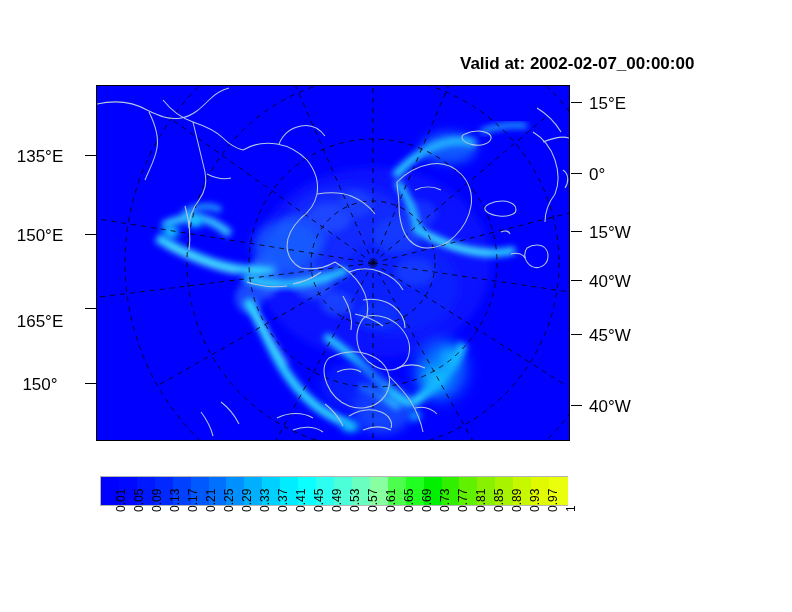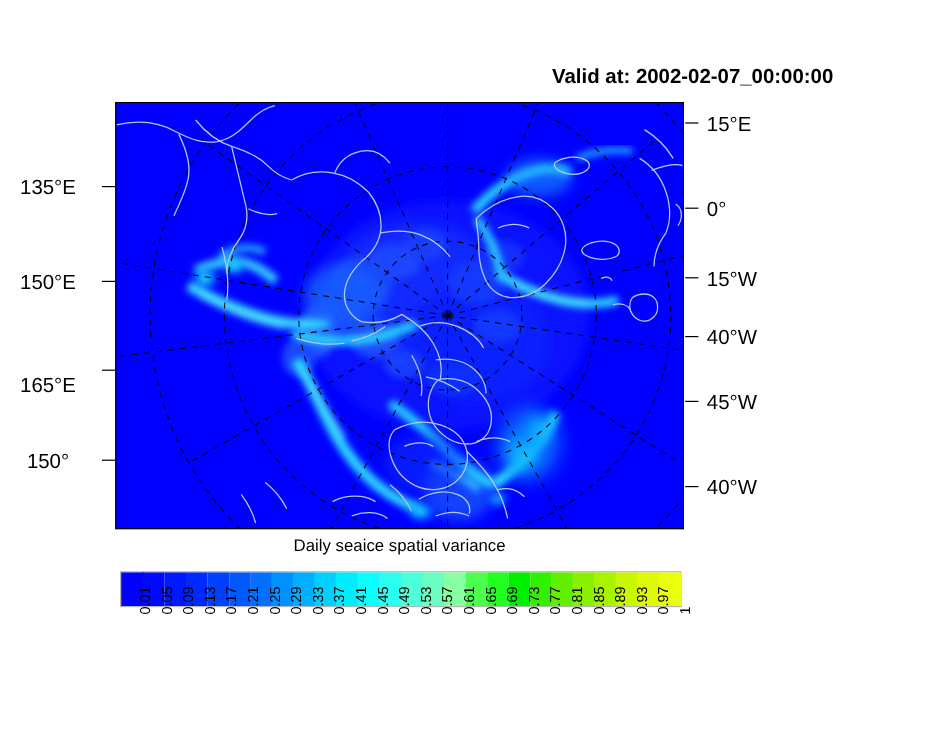--- a/index.html
+++ b/index.html
@@ -357,21 +357,20 @@
 
   <div class="tick-mark" style="left:571px; top:280px;"></div>
   <div class="axis-label right" style="left:589px; top:272px;">40°W</div>
 
   <div class="tick-mark" style="left:571px; top:334px;"></div>
   <div class="axis-label right" style="left:589px; top:326px;">45°W</div>
 
   <div class="tick-mark" style="left:571px; top:405px;"></div>
   <div class="axis-label right" style="left:589px; top:397px;">40°W</div>
 
-  <div id="xlabel">Daily seaice spatial variance</div>
 
   <div id="colorbar-wrap">
     <div id="colorbar">
         <div class="cb-seg" style="left: 0px; width: 18.5231px; background: rgb(0, 0, 255);"></div>
         <div class="cb-seg" style="left: 17.9231px; width: 18.5231px; background: rgb(0, 8, 255);"></div>
         <div class="cb-seg" style="left: 35.8462px; width: 18.5231px; background: rgb(0, 24, 255);"></div>
         <div class="cb-seg" style="left: 53.7692px; width: 18.5231px; background: rgb(0, 40, 255);"></div>
         <div class="cb-seg" style="left: 71.6923px; width: 18.5231px; background: rgb(0, 64, 255);"></div>
         <div class="cb-seg" style="left: 89.6154px; width: 18.5231px; background: rgb(0, 88, 255);"></div>
         <div class="cb-seg" style="left: 107.538px; width: 18.5231px; background: rgb(0, 112, 255);"></div>

